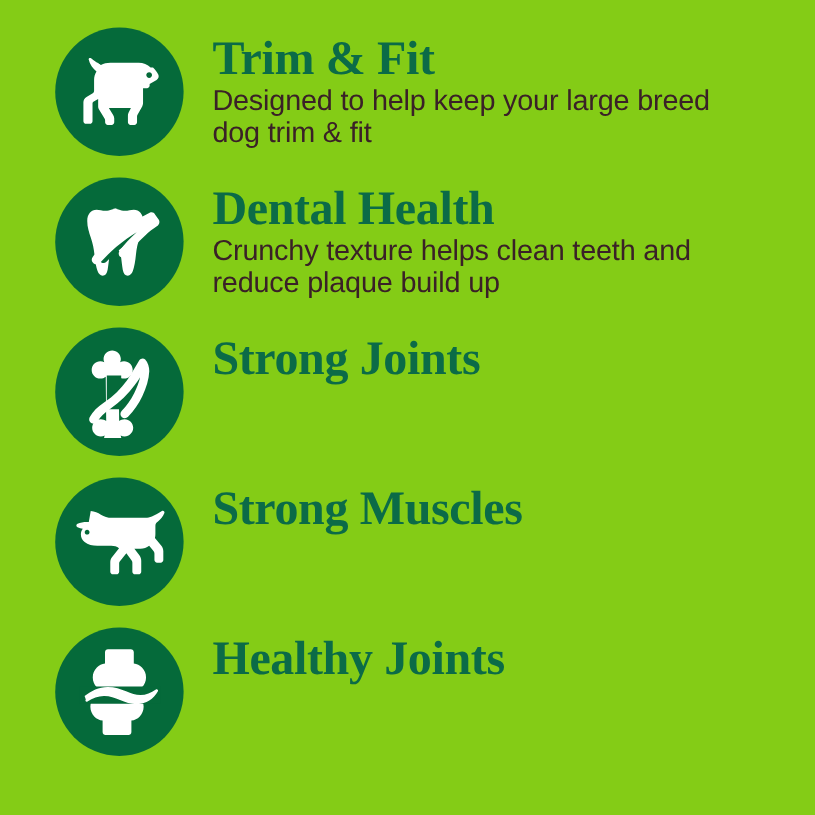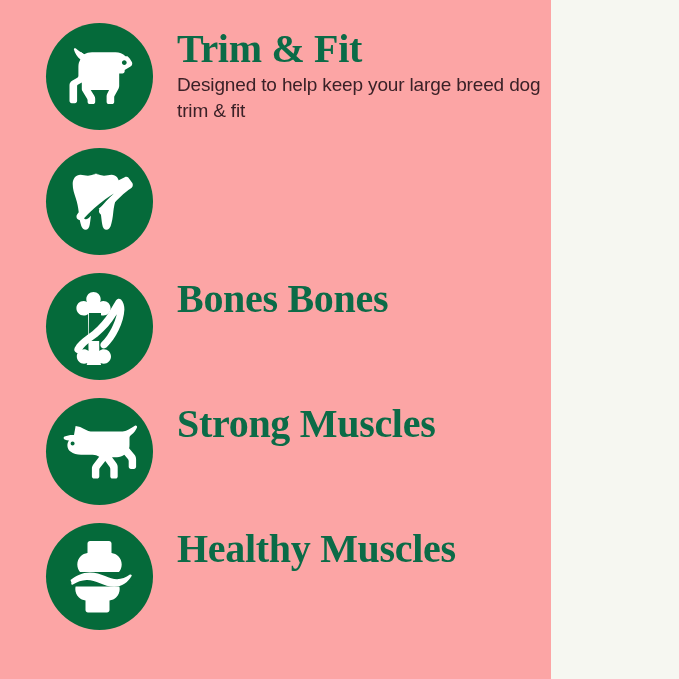--- a/index.html
+++ b/index.html
@@ -7,23 +7,23 @@
     padding: 0;
   }
   body {
     width: 679px;
     height: 679px;
     background: #F6F7F1;
     font-family: "Liberation Sans", sans-serif;
     overflow: hidden;
   }
   #benefits-panel {
-    width: 551px;
+    width: 679px;
     height: 679px;
-    background: #fca5a5;
+    background: #84cc16;
     box-sizing: border-box;
     padding: 22px 0 0 0;
     display: flex;
     flex-direction: column;
   }
   .benefit-row {
     display: flex;
     align-items: flex-start;
     height: 125px;
     padding-left: 46px;
@@ -53,21 +53,21 @@
     font-weight: bold;
     font-size: 40px;
     line-height: 43px;
     color: #0B6B47;
     letter-spacing: -0.3px;
     margin: 0 0 2px 0;
     white-space: nowrap;
   }
   .benefit-desc {
     font-family: "Liberation Sans", "DejaVu Sans", sans-serif;
-    font-size: 19px;
+    font-size: 24px;
     line-height: 26px;
     color: #3A2127;
     font-weight: 500;
     margin: 0;
     max-width: 460px;
     letter-spacing: -0.15px;
   }
 </style>
 </head>
 <body>
@@ -93,35 +93,37 @@
     <div class="icon-badge">
       <span>
         <svg width="68" height="68" viewBox="0 0 68 68" xmlns="http://www.w3.org/2000/svg">
           <path fill="#FFFFFF" d="M34.0 5.5c-5.5 0-8.4 2.2-12.0 2.2-3.0 0-5.0-1.0-7.5-1.0-4.6 0-7.8 3.6-7.8 9.4 0 5.0 1.5 9.5 3.0 14.0 1.6 4.8 2.5 9.0 3.0 14.0 0.5 5.5 1.4 10.5 2.6 13.8 0.9 2.4 2.3 3.8 4.2 3.8 2.3 0 3.6-1.8 4.2-5.0 0.6-3.2 1.0-7.8 1.6-11.8 0.5-3.4 1.9-5.5 4.7-5.5 2.8 0 4.2 2.1 4.7 5.5 0.6 4.0 1.0 8.6 1.6 11.8 0.6 3.2 1.9 5.0 4.2 5.0 1.9 0 3.3-1.4 4.2-3.8 1.2-3.3 2.1-8.3 2.6-13.8 0.5-5.0 1.4-9.2 3.0-14.0 1.5-4.5 3.0-9.0 3.0-14.0 0-5.8-3.2-9.4-7.8-9.4-2.5 0-4.5 1.0-7.5 1.0-3.6 0-6.5-2.2-12.0-2.2z"></path>
           <path fill="#056A3A" d="M61.5 12.5c-6.5 3.5-14.0 8.0-21.5 13.5-8.0 5.9-16.0 13.0-22.0 20.5-1.2 1.5-1.0 3.2 0.5 4.2 1.4 0.9 3.0 0.6 4.2-0.6 6.2-6.5 13.5-12.5 20.5-17.5 7.0-5.0 14.0-9.0 20.0-11.8 1.8-0.8 2.5-2.6 1.8-4.2-0.7-1.6-2.2-2.2-3.5-1.4z"></path>
           <path fill="#FFFFFF" d="M63.2 10.8c-0.8-1.8-2.6-2.5-4.5-1.6-7.0 3.4-15.5 8.4-23.8 14.5-8.8 6.5-17.2 14.2-23.5 22.2-1.5 1.9-1.2 4.3 0.7 5.6 1.9 1.3 4.2 0.8 5.7-0.9 6.0-6.9 13.8-13.8 21.5-19.4 2.9-2.1 5.8-4.0 8.6-5.7-2.6 2.3-5.3 4.9-7.9 7.7-2.4 2.6-4.6 5.3-6.4 7.9-1.2 1.8-0.8 4.0 0.9 5.1 1.7 1.1 3.9 0.6 5.1-1.1 4.0-5.6 9.6-11.6 15.2-16.7 3.5-3.2 6.9-5.9 9.9-7.8 2.0-1.3 2.6-3.3 1.8-5.3z"></path>
         </svg>
       </span>
     </div>
     <div class="benefit-text">
+      <p class="benefit-title">Dental Health</p>
+      <p class="benefit-desc">Crunchy texture helps clean teeth and reduce plaque build up</p>
     </div>
   </div>
 
   <div class="benefit-row">
     <div class="icon-badge">
       <span>
         <svg width="64" height="76" viewBox="0 0 64 76" xmlns="http://www.w3.org/2000/svg">
           <path fill="#FFFFFF" d="M25.5 3.0c-4.0 0-7.2 3.2-7.2 7.2 0 1.0 0.2 1.9 0.6 2.7-1.0-0.5-2.1-0.8-3.3-0.8-4.0 0-7.2 3.2-7.2 7.2 0 4.0 3.2 7.2 7.2 7.2 1.7 0 3.3-0.6 4.5-1.6l0.4 37.0c-1.2-1.0-2.8-1.6-4.5-1.6-4.0 0-7.2 3.2-7.2 7.2 0 4.0 3.2 7.2 7.2 7.2 1.2 0 2.3-0.3 3.3-0.8-0.4 0.8-0.6 1.7-0.6 2.7 0 4.0 3.2 7.2 7.2 7.2 4.0 0 7.2-3.2 7.2-7.2 0-1.0-0.2-1.9-0.6-2.7 1.0 0.5 2.1 0.8 3.3 0.8 4.0 0 7.2-3.2 7.2-7.2 0-4.0-3.2-7.2-7.2-7.2-1.7 0-3.3 0.6-4.5 1.6l-0.4-37.0c1.2 1.0 2.8 1.6 4.5 1.6 4.0 0 7.2-3.2 7.2-7.2 0-4.0-3.2-7.2-7.2-7.2-1.2 0-2.3 0.3-3.3 0.8 0.4-0.8 0.6-1.7 0.6-2.7 0-4.0-3.2-7.2-7.2-7.2z"></path>
           <path fill="#056A3A" d="M21.0 24.0h12.0v28.0h-12.0z"></path>
           <path fill="#FFFFFF" d="M53.0 10.5c-1.5-1.4-3.8-1.0-4.9 0.8-3.6 5.8-6.5 11.5-10.5 17.0-4.8 6.6-11.0 12.8-18.6 18.0-5.6 3.8-9.8 7.8-12.3 12.5-1.0 1.9-0.2 4.1 1.7 5.0 1.9 0.9 4.1 0.1 5.1-1.7 2.0-3.7 5.4-7.0 10.2-10.3 8.3-5.7 15.2-12.6 20.6-19.9 1.6-2.2 3.1-4.4 4.5-6.6-1.1 4.4-2.8 9.0-5.0 13.4-2.8 5.6-6.4 10.7-10.3 14.5-1.5 1.5-1.5 3.8-0.1 5.2 1.4 1.4 3.8 1.4 5.3-0.1 4.7-4.7 8.8-10.7 11.9-17.1 3.4-7.0 5.5-14.3 5.8-20.8 0.1-3.4-1.1-7.4-3.4-9.9z"></path>
         </svg>
       </span>
     </div>
     <div class="benefit-text">
-      <p class="benefit-title">Bones Bones</p>
+      <p class="benefit-title">Strong Joints</p>
     </div>
   </div>
 
   <div class="benefit-row">
     <div class="icon-badge">
       <span>
         <svg width="80" height="58" viewBox="0 0 80 58" xmlns="http://www.w3.org/2000/svg">
           <path fill="#FFFFFF" d="M14.0 12.0c-3.0-0.3-6.6 0.2-9.4 1.5-1.3 0.6-1.3 2.3 0.0 2.9 1.4 0.6 3.0 1.0 4.4 1.2-1.0 1.3-1.6 2.9-1.6 4.8 0 2.6 1.2 4.7 3.1 6.2 2.8 2.2 6.6 3.2 10.6 3.2h11.6c2.5 0 4.6 0.7 6.5 2.0l-5.9 7.6c-0.9 1.2-1.4 2.6-1.4 4.1v7.9c0 1.2 1.0 2.2 2.2 2.2h3.0c1.2 0 2.2-1.0 2.2-2.2v-7.1c0-0.5 0.2-1.0 0.5-1.4l5.5-6.8 4.4 5.9c0.4 0.6 0.6 1.2 0.6 1.9v7.5c0 1.2 1.0 2.2 2.2 2.2h3.0c1.2 0 2.2-1.0 2.2-2.2v-9.2c0-1.5-0.5-3.0-1.4-4.2l-4.3-5.7h5.0c2.8 0 5.2-0.9 7.3-2.5l3.6 4.3c0.5 0.6 0.8 1.4 0.8 2.2v5.4c0 1.2 1.0 2.2 2.2 2.2h3.0c1.2 0 2.2-1.0 2.2-2.2v-7.3c0-1.8-0.6-3.5-1.8-4.9l-5.2-6.2c0.3-1.0 0.4-2.1 0.4-3.2v-7.0c0-1.5 0.6-2.5 1.9-3.4 2.6-1.8 4.4-4.2 5.6-7.1 0.5-1.3-0.9-2.5-2.1-1.8-2.6 1.6-5.6 3.5-8.3 4.6-1.9 0.8-3.5 1.1-5.4 1.1h-28.0c-3.5 0-6.4-1.0-9.1-2.6-2.5-1.5-5.2-2.6-8.5-3.0zM12.6 18.5c1.1 0 2.0 0.9 2.0 2.0 0 1.1-0.9 2.0-2.0 2.0-1.1 0-2.0-0.9-2.0-2.0 0-1.1 0.9-2.0 2.0-2.0z"></path>
         </svg>
       </span>
@@ -136,17 +138,17 @@
       <span>
         <svg width="68" height="76" viewBox="0 0 68 76" xmlns="http://www.w3.org/2000/svg">
           <path fill="#FFFFFF" d="M25.0 2.0h18.0c1.4 0 2.5 1.1 2.5 2.5v9.5c2.6 0.4 5.0 1.5 6.8 3.3 2.2 2.2 3.4 5.1 3.4 8.2 0 3.1-1.2 6.0-3.4 8.2-1.9 1.9-4.4 3.0-7.1 3.3v2.0c0 1.4-1.1 2.5-2.5 2.5h-18.4c-1.4 0-2.5-1.1-2.5-2.5v-2.0c-2.7-0.3-5.2-1.4-7.1-3.3-2.2-2.2-3.4-5.1-3.4-8.2 0-3.1 1.2-6.0 3.4-8.2 1.8-1.8 4.2-2.9 6.8-3.3v-9.5c0-1.4 1.1-2.5 2.5-2.5z"></path>
           <path fill="#FFFFFF" d="M22.6 73.5h18.4c1.4 0 2.5-1.1 2.5-2.5v-9.5c2.6-0.4 5.0-1.5 6.8-3.3 2.2-2.2 3.4-5.1 3.4-8.2 0-3.1-1.2-6.0-3.4-8.2-1.9-1.9-4.4-3.0-7.1-3.3v-2.0c0-1.4-1.1-2.5-2.5-2.5h-18.4c-1.4 0-2.5 1.1-2.5 2.5v2.0c-2.7 0.3-5.2 1.4-7.1 3.3-2.2 2.2-3.4 5.1-3.4 8.2 0 3.1 1.2 6.0 3.4 8.2 1.8 1.8 4.2 2.9 6.8 3.3v9.5c0 1.4 1.1 2.5 2.5 2.5z"></path>
           <path fill="#056A3A" d="M0 33.0h68v14.5h-68z"></path>
           <path fill="#FFFFFF" d="M4.5 41.0c5.5-4.5 12.0-7.5 19.0-7.6 5.8-0.1 10.8 1.7 15.6 3.6 4.2 1.7 8.0 3.2 12.0 3.2 4.5 0 8.8-1.7 12.8-4.6 1.0-0.7 2.3 0.4 1.7 1.5-3.6 6.4-9.8 10.6-17.2 10.7-5.3 0.1-9.9-1.7-14.4-3.5-4.5-1.8-8.7-3.4-13.4-3.3-4.8 0.1-9.4 1.9-13.7 4.6-1.1 0.7-2.3-0.7-1.4-1.6 0.0 0.0 0.0 0.0 0.0 0.0z"></path>
         </svg>
       </span>
     </div>
     <div class="benefit-text">
-      <p class="benefit-title">Healthy Muscles</p>
+      <p class="benefit-title">Healthy Joints</p>
     </div>
   </div>
 
 </div>
 
 </body></html>

